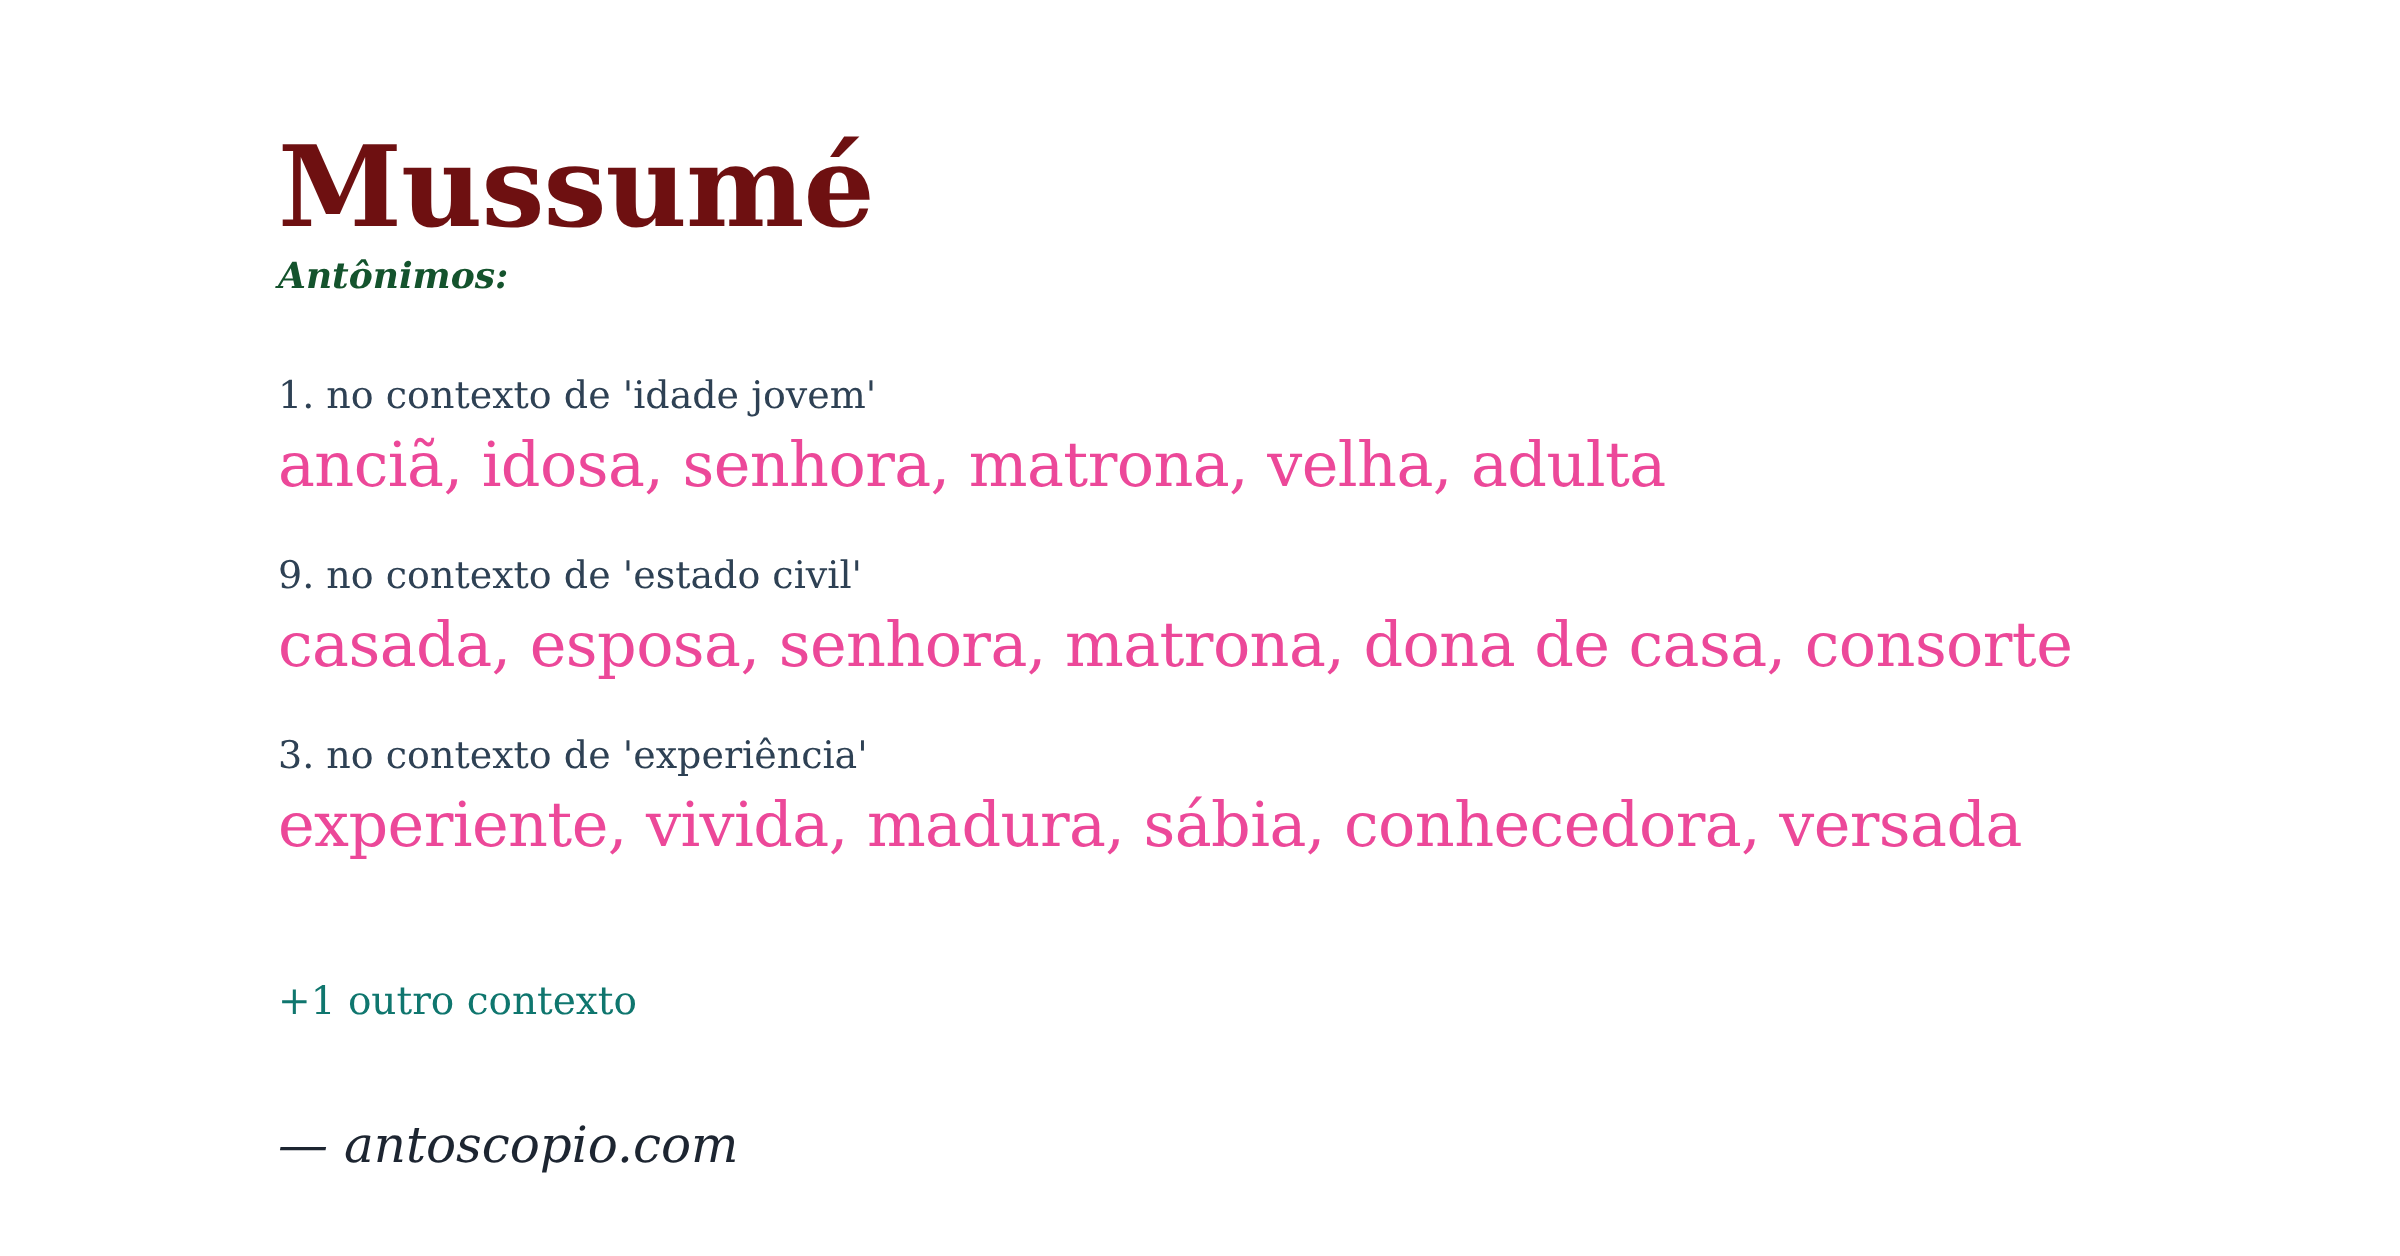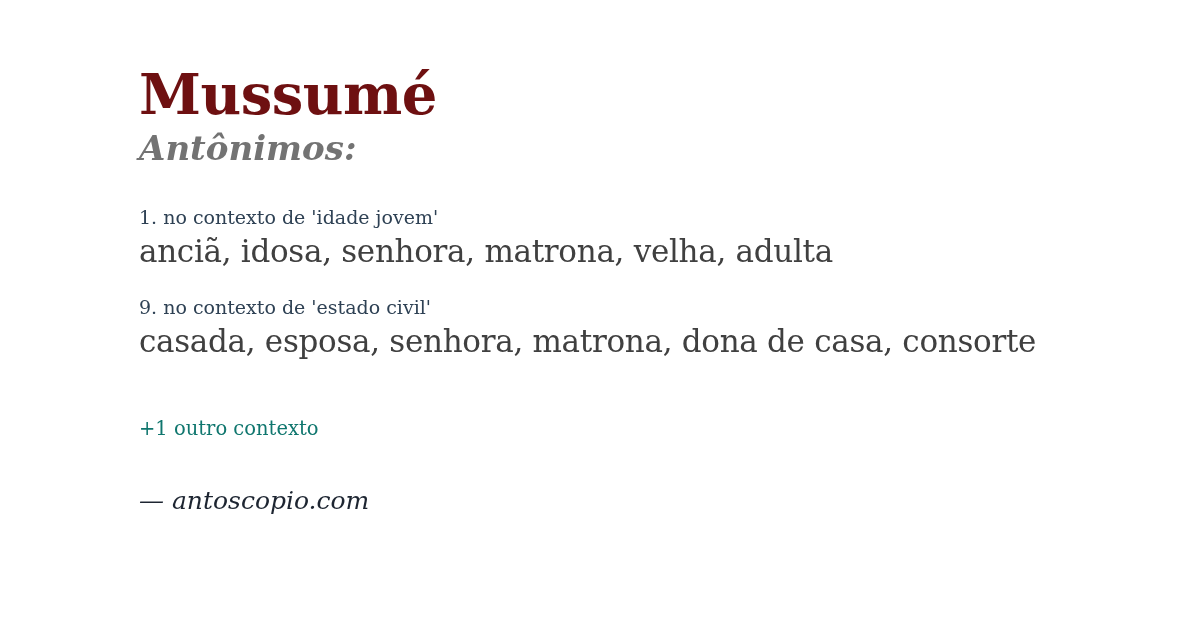--- a/index.html
+++ b/index.html
@@ -26,43 +26,43 @@
     font-size: 56px;
     line-height: 1.08;
     color: #6e1011;
     letter-spacing: -0.5px;
   }
 
   .subtitle {
     font-family: "DejaVu Serif", "Liberation Serif", serif;
     font-weight: 700;
     font-style: italic;
-    font-size: 34px;
+    font-size: 18px;
     line-height: 1.15;
-    color: #737373;
+    color: #14532d;
     margin-top: 5px;
     margin-bottom: 37px;
   }
 
   
   .sense { margin-bottom: 25px; }
 
   .sense-label {
     font-family: "DejaVu Serif", "Liberation Serif", serif;
     font-size: 19px;
     line-height: 1.25;
     color: #2e4154;
     margin-bottom: 4px;
   }
 
   .sense-antonyms {
     font-family: "DejaVu Serif", "Liberation Serif", serif;
     font-size: 31px;
     line-height: 1.2;
-    color: #404040;
+    color: #ec4899;
     letter-spacing: -0.3px;
   }
 
   
   .more-contexts {
     font-family: "DejaVu Serif", "Liberation Serif", serif;
     font-size: 19.5px;
     color: #0f766e;
     margin-top: 32px;
     display: inline-block;
@@ -90,18 +90,22 @@
   <div class="sense">
     <div class="sense-label">1. no contexto de 'idade jovem'</div>
     <div class="sense-antonyms">anciã, idosa, senhora, matrona, velha, adulta</div>
   </div>
 
   <div class="sense">
     <div class="sense-label">9. no contexto de 'estado civil'</div>
     <div class="sense-antonyms">casada, esposa, senhora, matrona, dona de casa, consorte</div>
   </div>
 
+  <div class="sense">
+    <div class="sense-label">3. no contexto de 'experiência'</div>
+    <div class="sense-antonyms">experiente, vivida, madura, sábia, conhecedora, versada</div>
+  </div>
 
   <div class="more-contexts">+1 outro contexto</div>
 
   <div class="attribution">— antoscopio.com</div>
 
 </div>
 
 </body></html>

